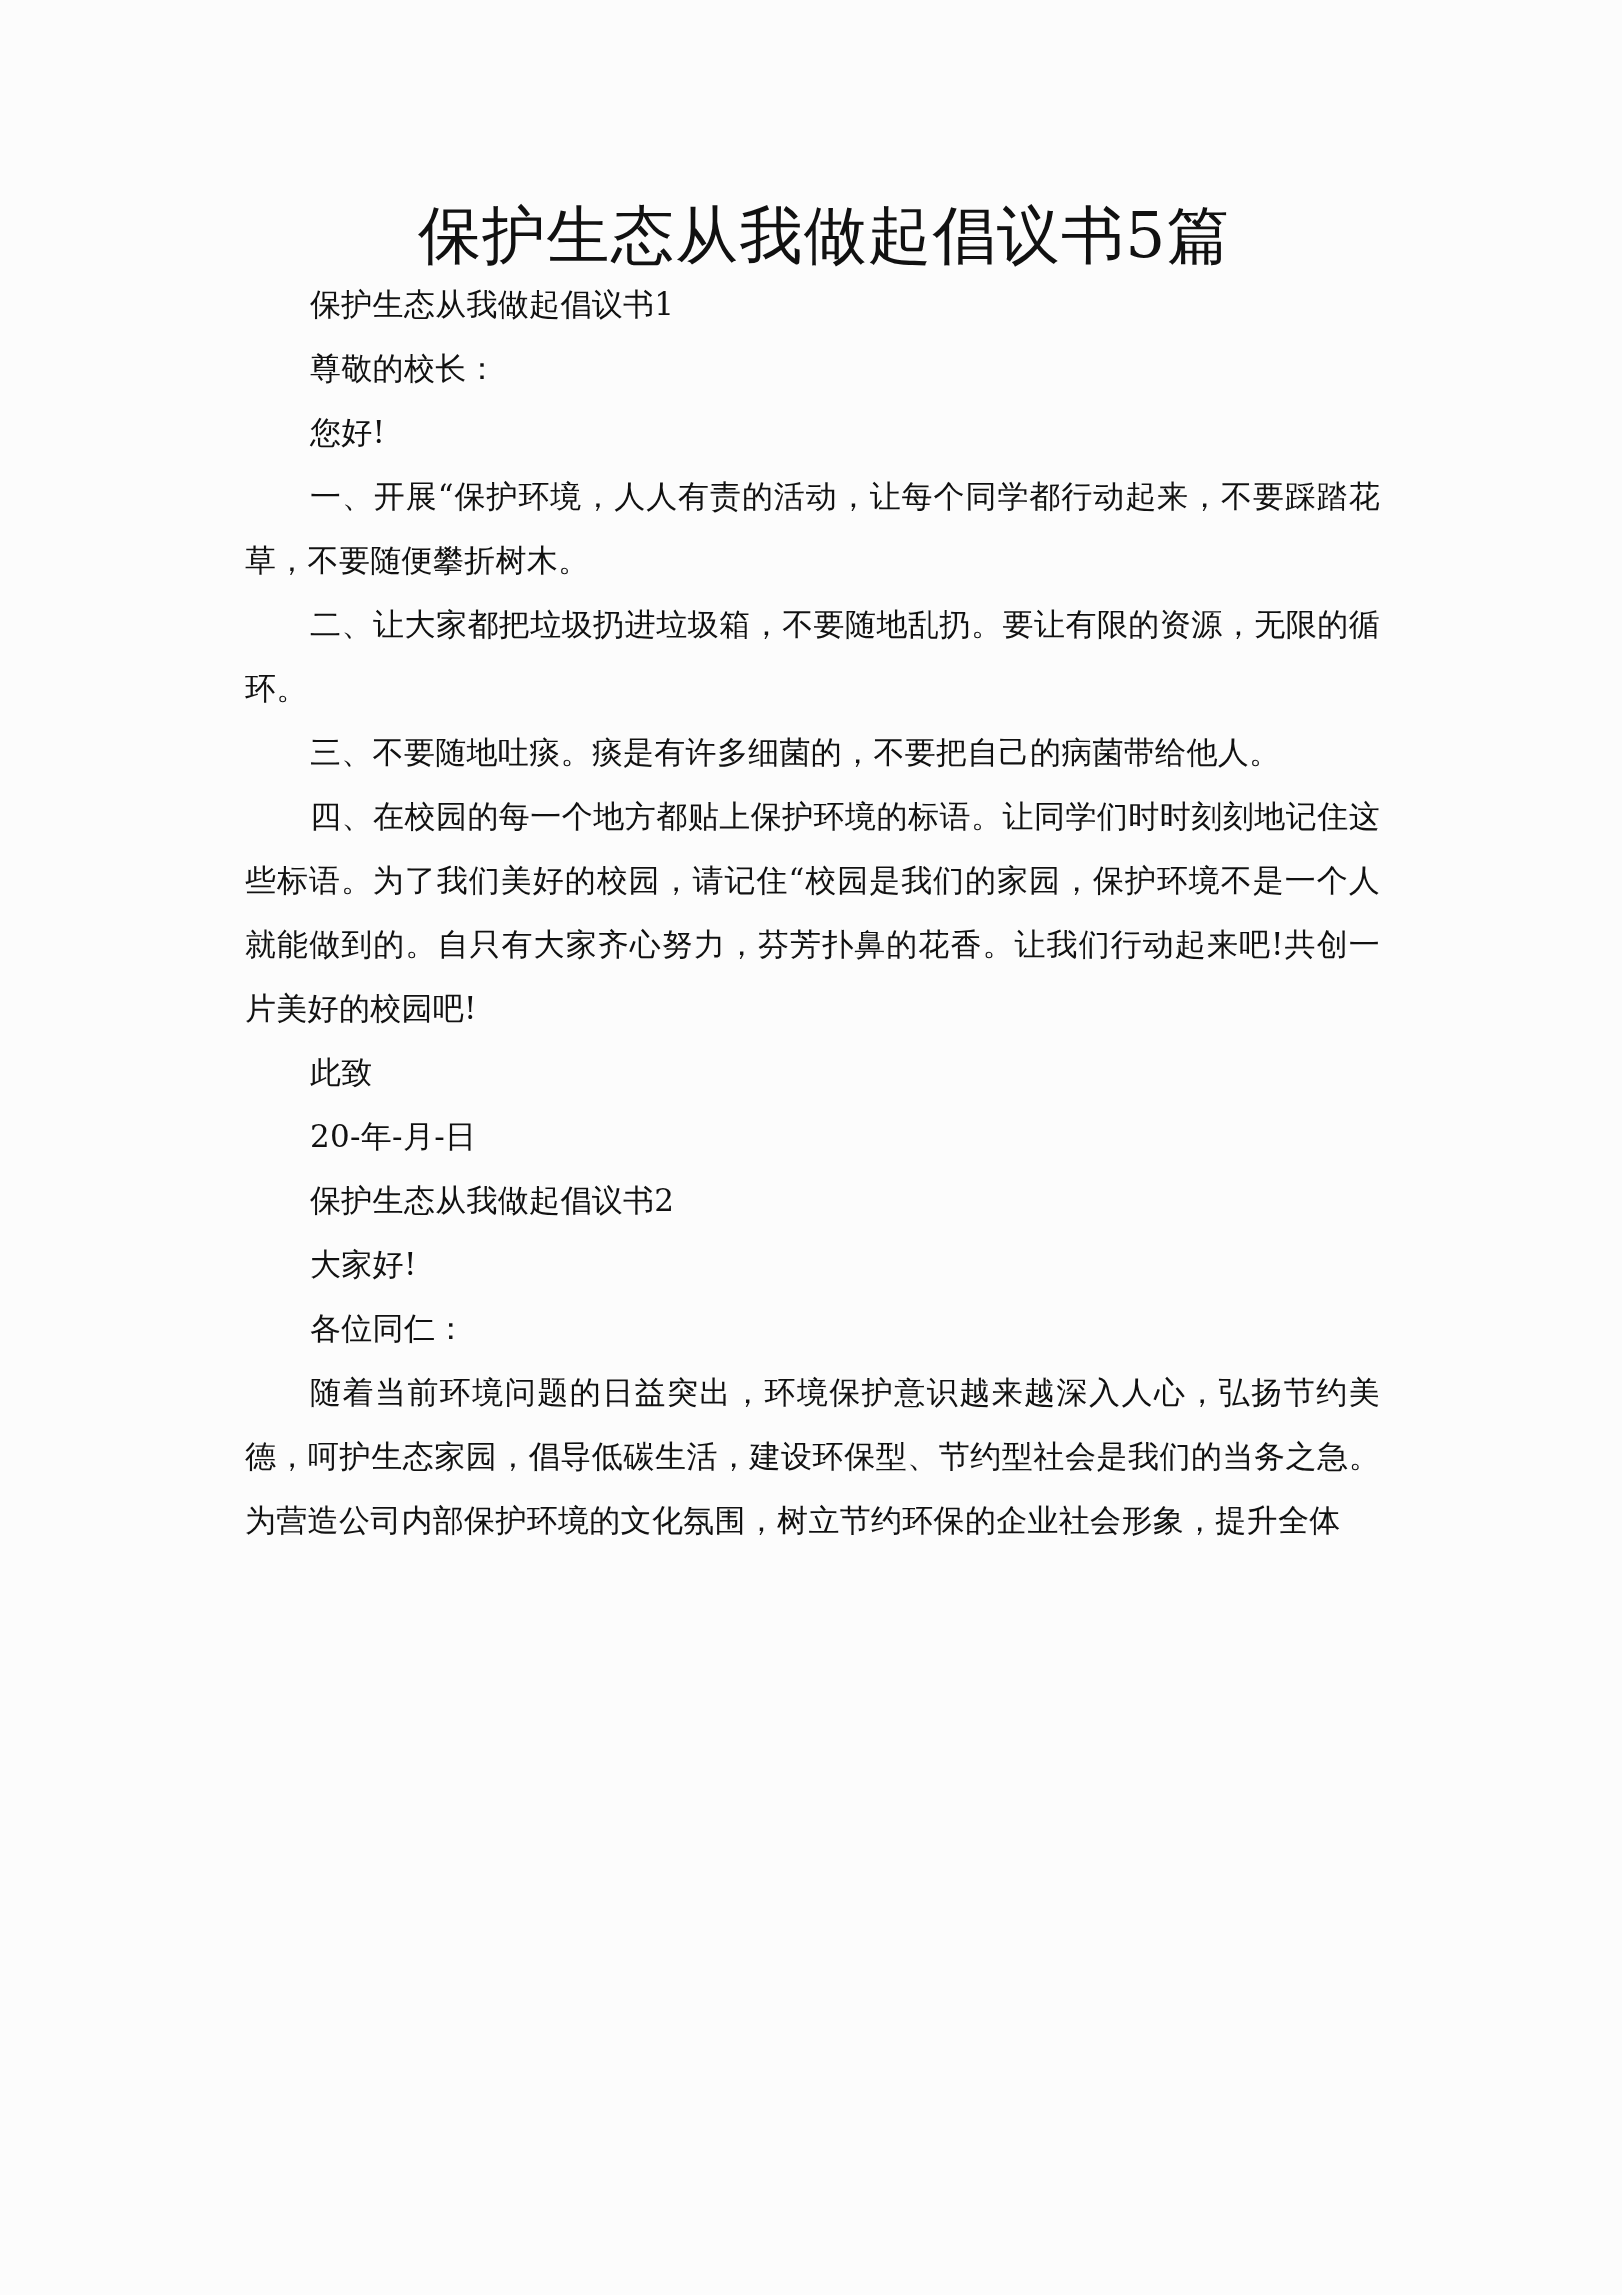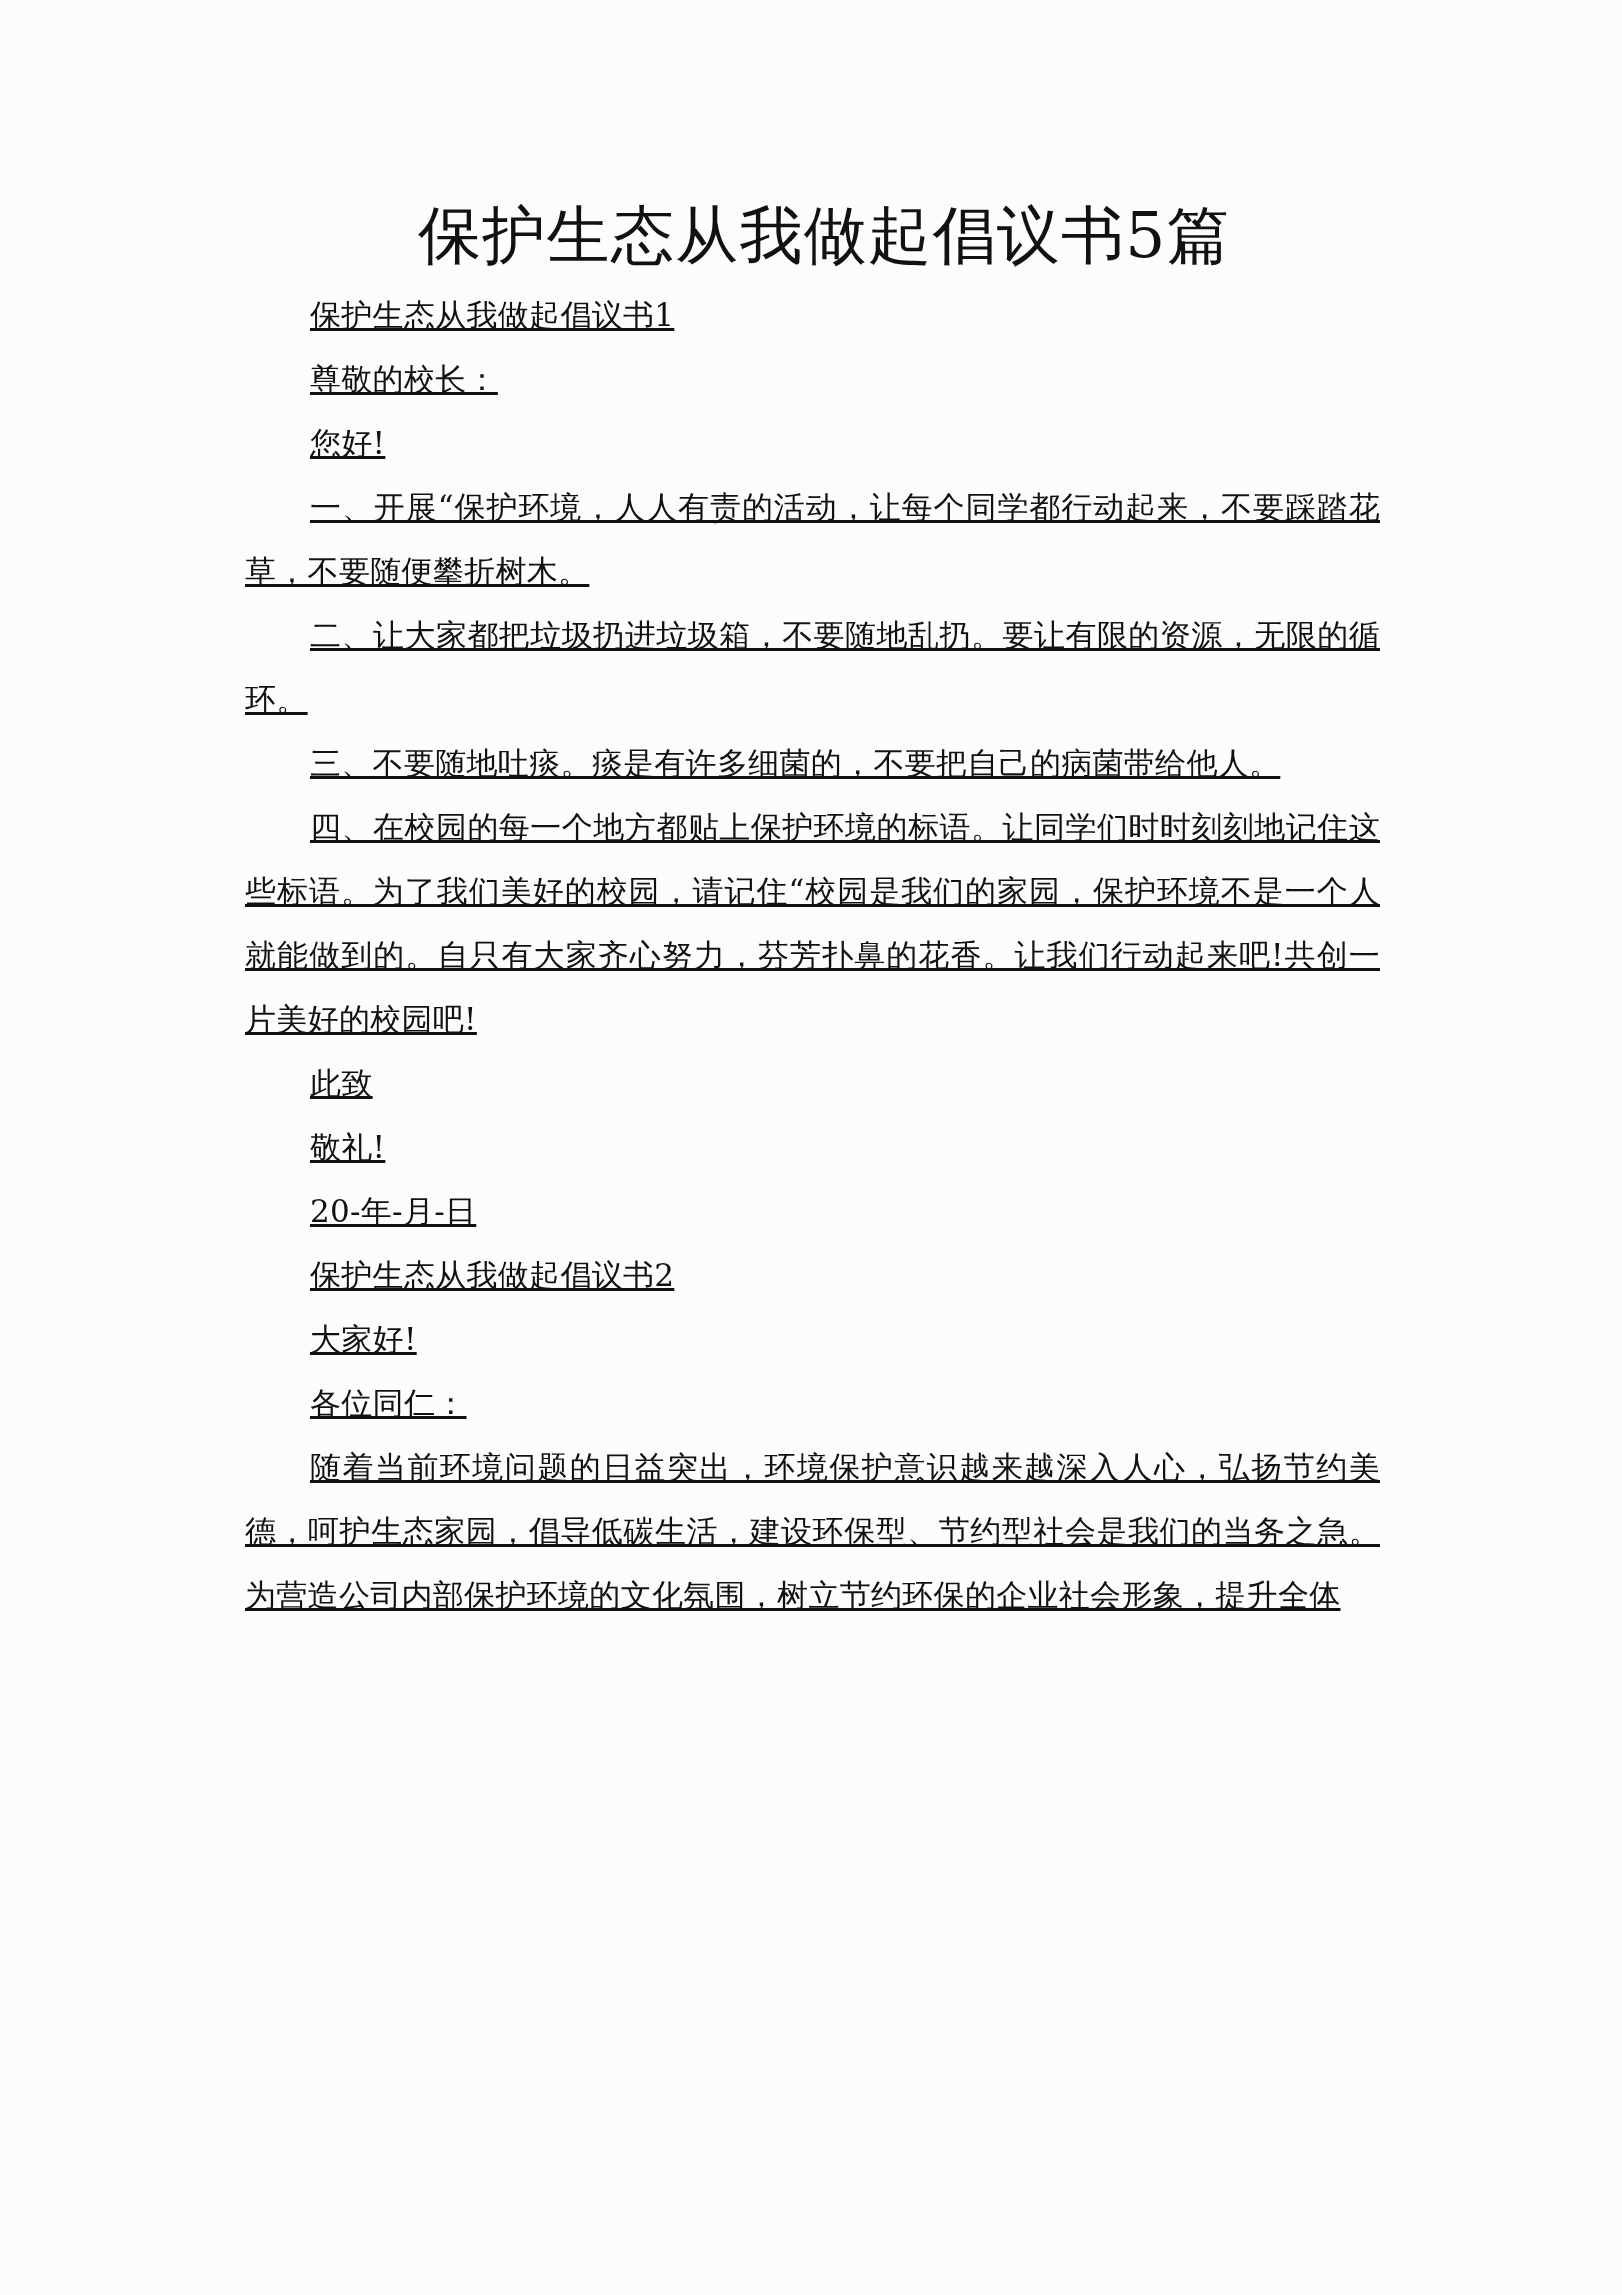--- a/index.html
+++ b/index.html
@@ -29,23 +29,22 @@
     text-align: center;
     font-size: 63px;
     line-height: 92px;
     letter-spacing: 1.3px;
     font-weight: normal;
     margin: 0;
   }
   .body {
     position: absolute;
     left: 0;
-    top: 283px;
+    top: 272px;
     width: 1135px;
-    text-decoration: underline;
   }
   .p {
     font-size: 31px;
     line-height: 64px;
     margin: 0;
     text-align: justify;
     text-justify: inter-character;
     word-break: break-all;
     letter-spacing: 0.3px;
   }
@@ -61,21 +60,20 @@
 
     <div>
       <p class="p indent">保护生态从我做起倡议书1</p>
       <p class="p indent">尊敬的校长：</p>
       <p class="p indent">您好!</p>
       <p class="p indent">一、开展“保护环境，人人有责的活动，让每个同学都行动起来，不要踩踏花草，不要随便攀折树木。</p>
       <p class="p indent">二、让大家都把垃圾扔进垃圾箱，不要随地乱扔。要让有限的资源，无限的循环。</p>
       <p class="p indent">三、不要随地吐痰。痰是有许多细菌的，不要把自己的病菌带给他人。</p>
       <p class="p indent">四、在校园的每一个地方都贴上保护环境的标语。让同学们时时刻刻地记住这些标语。为了我们美好的校园，请记住“校园是我们的家园，保护环境不是一个人就能做到的。自只有大家齐心努力，芬芳扑鼻的花香。让我们行动起来吧!共创一片美好的校园吧!</p>
       <p class="p indent">此致</p>
-      <p class="p indent">敬礼!</p>
       <p class="p indent">20-年-月-日</p>
     </div>
 
     <div>
       <p class="p indent">保护生态从我做起倡议书2</p>
       <p class="p indent">大家好!</p>
       <p class="p indent">各位同仁：</p>
       <p class="p indent">随着当前环境问题的日益突出，环境保护意识越来越深入人心，弘扬节约美德，呵护生态家园，倡导低碳生活，建设环保型、节约型社会是我们的当务之急。为营造公司内部保护环境的文化氛围，树立节约环保的企业社会形象，提升全体</p>
     </div>
   </div>

